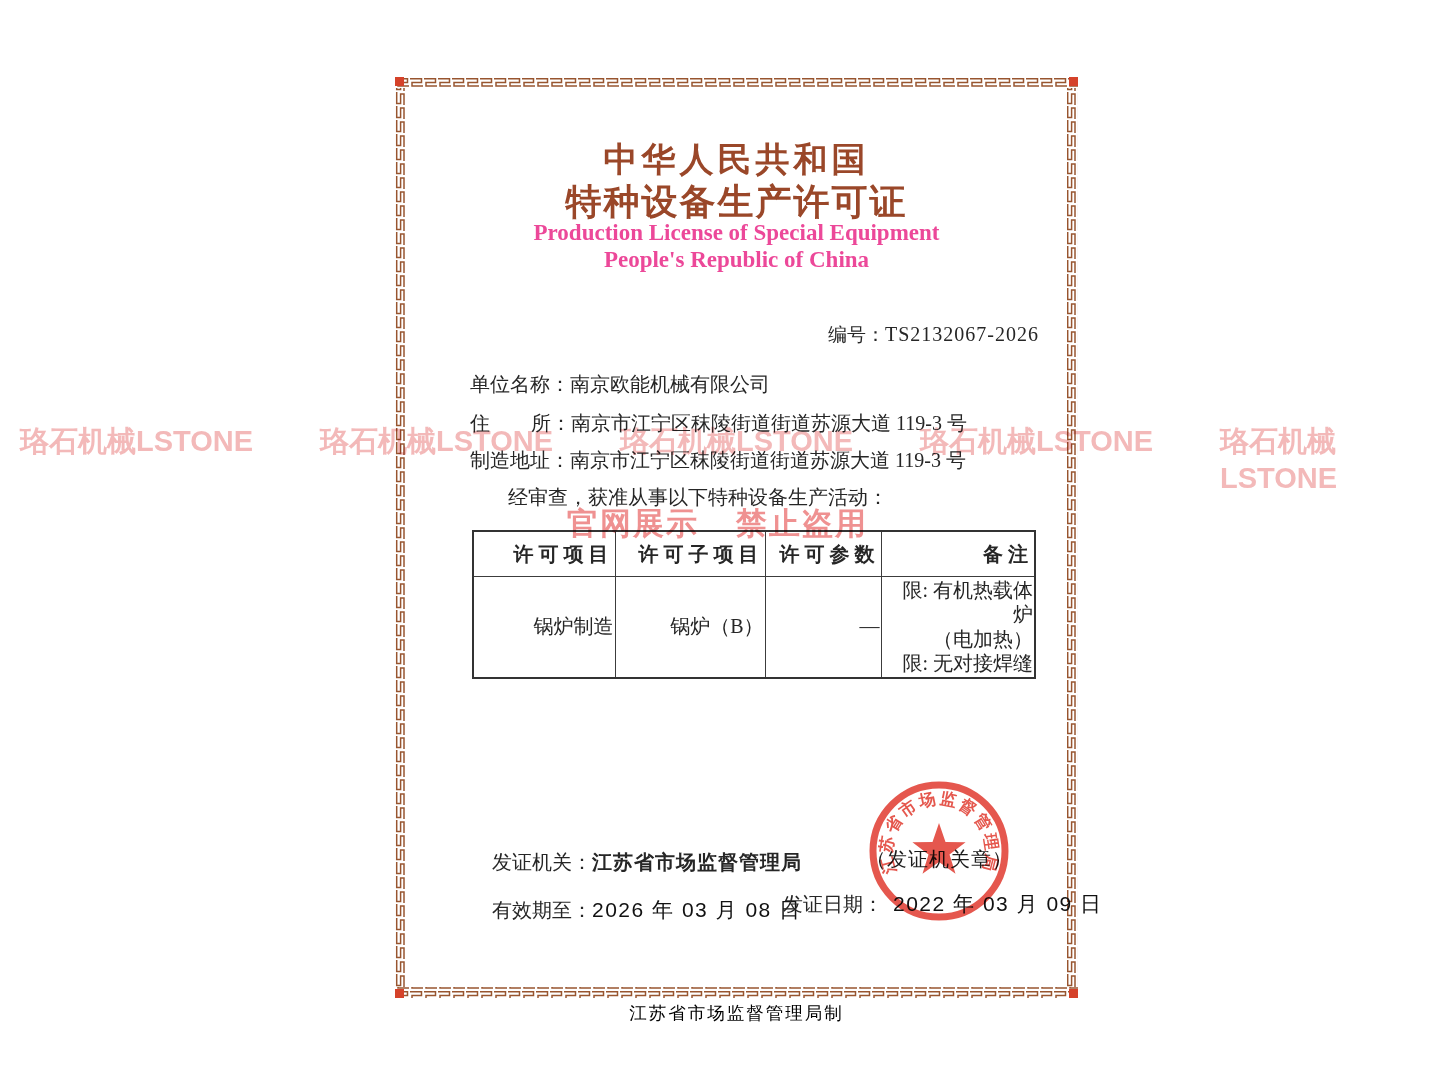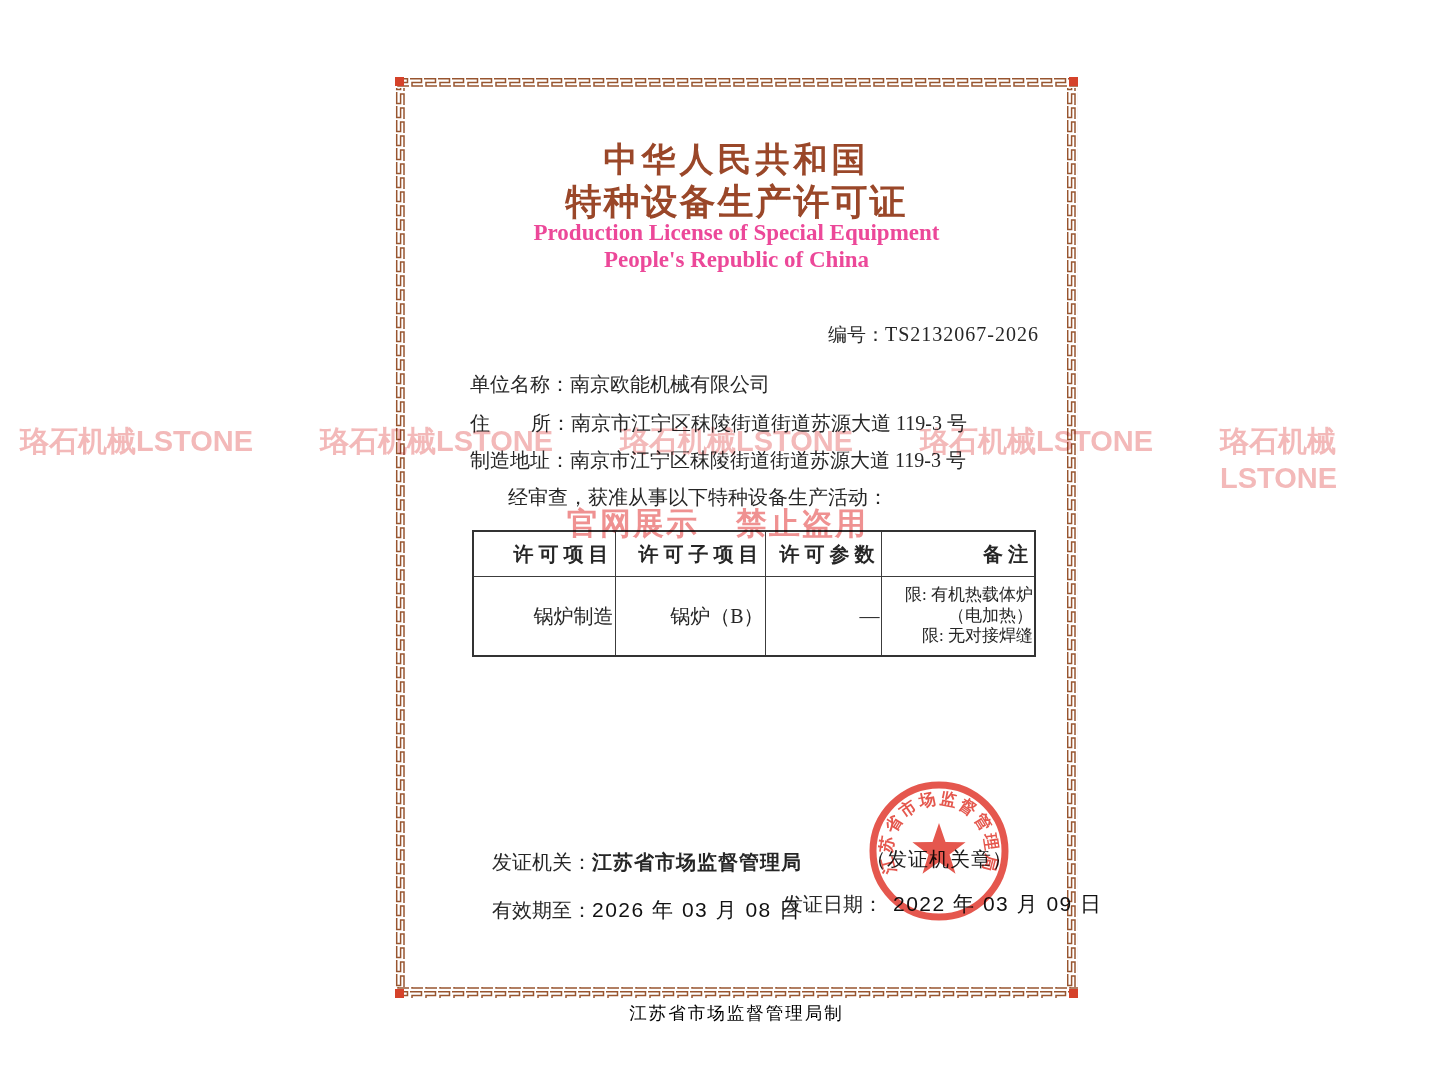--- a/index.html
+++ b/index.html
@@ -23,21 +23,21 @@
   .f-unit{top:294px;left:75px;}
   .f-res{top:333px;left:75px;}
   .f-mfg{top:370px;left:75px;}
   .f-approval{top:407px;left:113px;}
   .lbl-c2{margin-left:41px;}
   .tbl{position:absolute;left:77px;top:453px;z-index:2;border-collapse:collapse;table-layout:fixed;}
   .tbl th,.tbl td{border:1.6px solid #3c3c3c;text-align:right;vertical-align:middle;color:#262626;}
   .tbl{border:2.2px solid #333333;}
   .tbl th{height:42px;font-size:20px;font-weight:600;letter-spacing:5px;}
   .tbl td{height:76px;font-size:20px;}
-  .tbl td.remark{font-size:17px;line-height:1.22;letter-spacing:0;}
+  .tbl td.remark{font-size:20px;line-height:1.22;letter-spacing:0;}
   .issuer{top:772px;left:97px;}
   .issuer .val{font-weight:600;letter-spacing:1px;}
   .seal-caption{top:769px;left:471px;font-size:20px;letter-spacing:1px;color:#1c1c1c;z-index:2;}
   .valid{top:819px;left:97px;}
   .issue{top:813px;left:388px;}
   .date-val{font-family:"Liberation Sans", sans-serif;font-size:21px;letter-spacing:1.5px;color:#111111;}
   .issue .date-val{margin-left:10px;}
   .seal{position:absolute;left:470px;top:698px;z-index:3;mix-blend-mode:multiply;opacity:0.9;}
   .footer{position:absolute;left:395px;top:1001px;width:683px;text-align:center;
     font-size:17.5px;letter-spacing:2px;color:#000000;z-index:2;}

